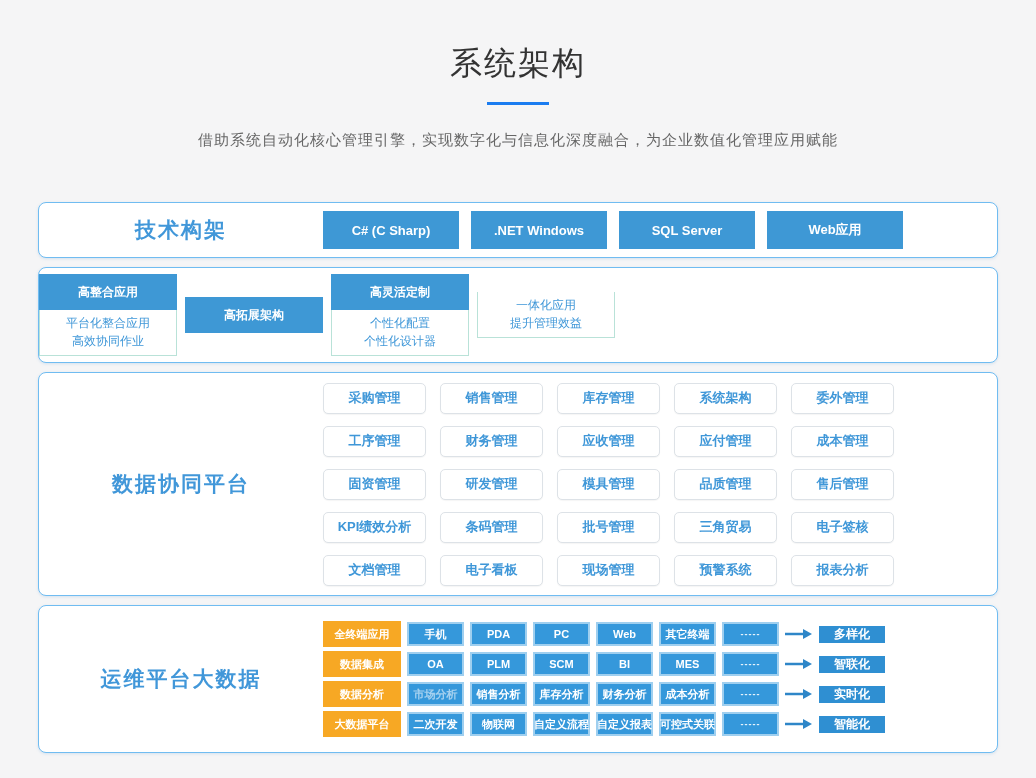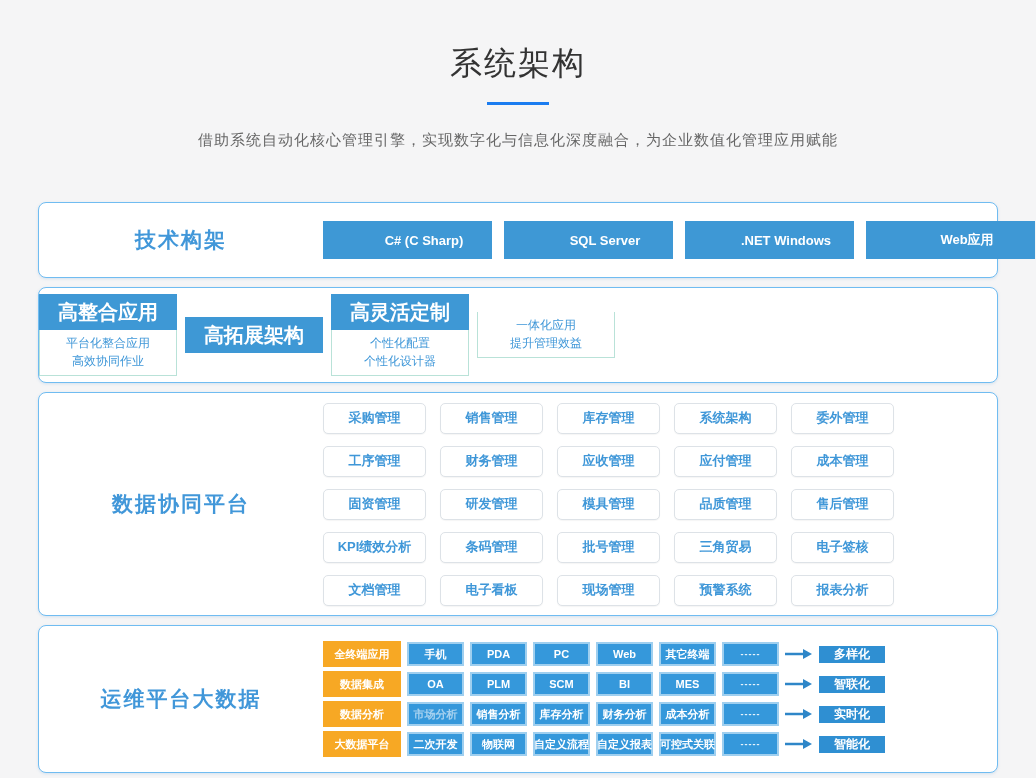--- a/index.html
+++ b/index.html
@@ -25,35 +25,34 @@
     box-sizing:border-box;
   }
   .section.first{margin-top:52px;}
   .section-label{
     width:284px;flex:0 0 284px;
     text-align:center;
     color:#4197d9;font-size:21px;font-weight:bold;letter-spacing:2px;
   }
   .section-content{flex:1;display:flex;align-items:center;}
   
-  .sec-stack{height:76px;}
+  .sec-stack{height:56px;}
   .btn-blue{
     width:136px;height:38px;margin-right:12px;
     background:#3e98d5;color:#fff;
     font-size:13px;font-weight:bold;
     display:flex;align-items:center;justify-content:center;
     cursor:pointer;
-    padding-left:33px;
   }
   
   .sec-highlights{height:96px;}
   .card{width:138px;margin-right:8px;}
   .card-header{
     background:#3e98d5;color:#fff;height:36px;
-    font-size:20px;font-weight:bold;
+    font-size:12px;font-weight:bold;
     display:flex;align-items:center;justify-content:center;
   }
   .card-body{
     border:1px solid #b9e2d8;border-top:none;
     background:#fff;color:#3f97d8;
     font-size:12px;text-align:center;
     padding:4px 0 5px;line-height:18px;
   }
   
   .sec-platform{height:224px;}
@@ -105,22 +104,22 @@
 <div class="hero">
   <div class="hero-title">系统架构</div>
   <div class="hero-underline"></div>
   <div class="hero-sub">借助系统自动化核心管理引擎，实现数字化与信息化深度融合，为企业数值化管理应用赋能</div>
 </div>
 
 <div class="section sec-stack first">
   <div class="section-label">技术构架</div>
   <div class="section-content">
     <div class="btn-blue">C#  (C Sharp)</div>
+    <div class="btn-blue">.NET Windows</div>
     <div class="btn-blue">SQL Server</div>
-    <div class="btn-blue">.NET Windows</div>
     <div class="btn-blue">Web应用</div>
   </div>
 </div>
 
 <div class="section sec-highlights">
   <div class="section-content">
     <div class="card">
       <div class="card-header">高整合应用</div>
       <div class="card-body">
         <div>平台化整合应用</div>

